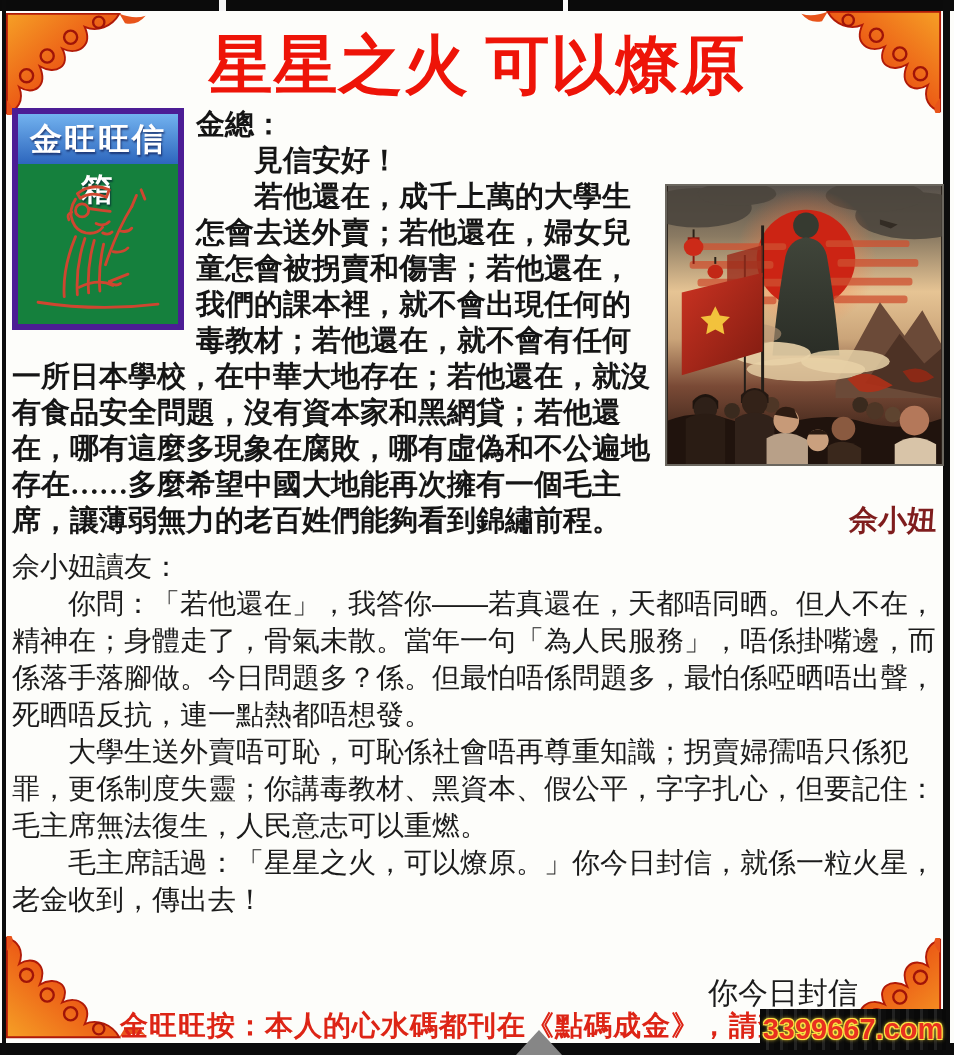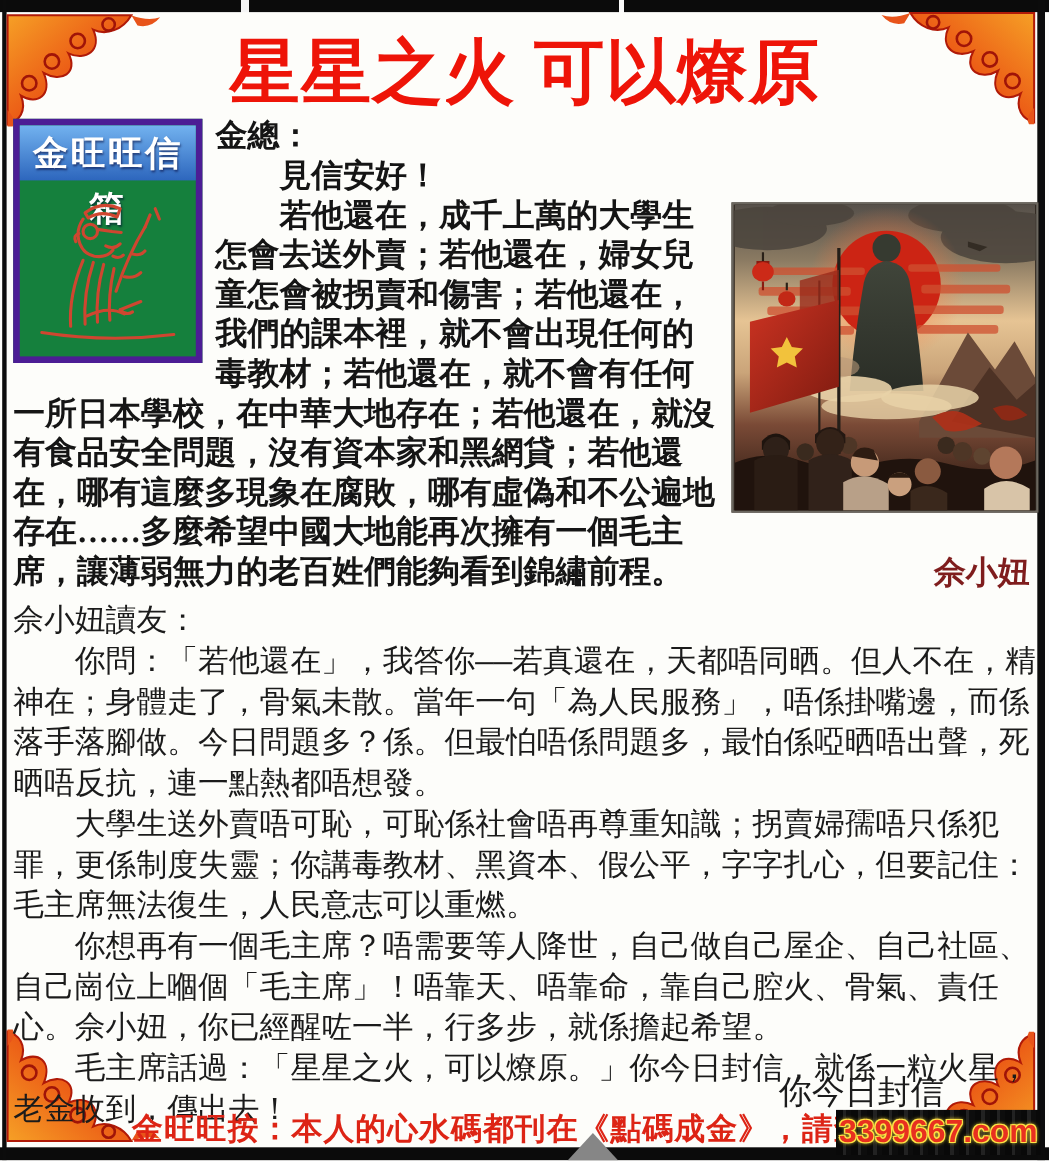--- a/index.html
+++ b/index.html
@@ -32,21 +32,21 @@
     font-size:32px;font-weight:700;text-align:center;line-height:50px;letter-spacing:2px;
     text-shadow:1px 2px 2px rgba(0,0,50,.55);font-family:"Liberation Sans",sans-serif;}
   .logo-art{height:164px;display:flex;align-items:center;justify-content:center;}
   .logo-art svg{width:150px;height:150px;}
   .artwork{float:right;width:279px;height:282px;margin:78px 0 10px 12px;border:2px solid #6b675f;
     box-sizing:border-box;background:#2c241d;}
   .artwork svg{width:100%;height:100%;display:block;}
   .letter-signature{position:absolute;top:501px;right:18px;font-size:29px;font-weight:700;color:#7f1d1d;}
   
   .reply{position:absolute;left:12px;top:548px;width:932px;font-size:28px;line-height:37px;
-    font-weight:400;color:#1b1b1b;font-family:Liberation Mono, monospace;}
+    font-weight:400;color:#1b1b1b;font-family:Liberation Sans, sans-serif;}
   .reply p{margin:0;}
   .reply-signature{position:absolute;top:973px;right:96px;font-size:30px;color:#1b1b1b;
     font-family:"DejaVu Serif",serif;}
   
   .footer-note{position:absolute;left:120px;top:1007px;font-size:28px;font-weight:700;
     color:#dd2415;letter-spacing:1px;white-space:nowrap;z-index:3;}
   .site-box{position:absolute;left:760px;top:1009px;width:186px;height:41px;z-index:5;
     background:repeating-linear-gradient(90deg,#090909 0 6px,#222 6px 9px,#0d0d0d 9px 14px);
     display:flex;align-items:center;justify-content:center;}
   .site-text{font-size:29px;font-weight:700;color:#e83020;font-family:"Liberation Sans",sans-serif;
@@ -238,21 +238,20 @@
     <p class="indent">見信安好！</p>
     <p class="indent">若他還在，成千上萬的大學生怎會去送外賣；若他還在，婦女兒童怎會被拐賣和傷害；若他還在，我們的課本裡，就不會出現任何的毒教材；若他還在，就不會有任何一所日本學校，在中華大地存在；若他還在，就沒有食品安全問題，沒有資本家和黑網貸；若他還在，哪有這麼多現象在腐敗，哪有虛偽和不公遍地存在……多麼希望中國大地能再次擁有一個毛主席，讓薄弱無力的老百姓們能夠看到錦繡前程。</p>
   </div>
 
   <div class="letter-signature">佘小妞</div>
 
   <div class="reply">
     <p>佘小妞讀友：</p>
     <p class="indent">你問：「若他還在」，我答你——若真還在，天都唔同晒。但人不在，精神在；身體走了，骨氣未散。當年一句「為人民服務」，唔係掛嘴邊，而係落手落腳做。今日問題多？係。但最怕唔係問題多，最怕係啞晒唔出聲，死晒唔反抗，連一點熱都唔想發。</p>
     <p class="indent">大學生送外賣唔可恥，可恥係社會唔再尊重知識；拐賣婦孺唔只係犯罪，更係制度失靈；你講毒教材、黑資本、假公平，字字扎心，但要記住：毛主席無法復生，人民意志可以重燃。</p>
-    <p class="indent">你想再有一個毛主席？唔需要等人降世，自己做自己屋企、自己社區、自己崗位上嗰個「毛主席」！唔靠天、唔靠命，靠自己腔火、骨氣、責任心。佘小妞，你已經醒咗一半，行多步，就係擔起希望。</p>
     <p class="indent">毛主席話過：「星星之火，可以燎原。」你今日封信，就係一粒火星，老金收到，傳出去！</p>
   </div>
 
   <div class="reply-signature">你今日封信</div>
 
   <div class="footer-note">金旺旺按：本人的心水碼都刊在《點碼成金》，請查</div>
 
   <div class="site-box">
     <span class="site-text">3399667.com</span>
   </div>

